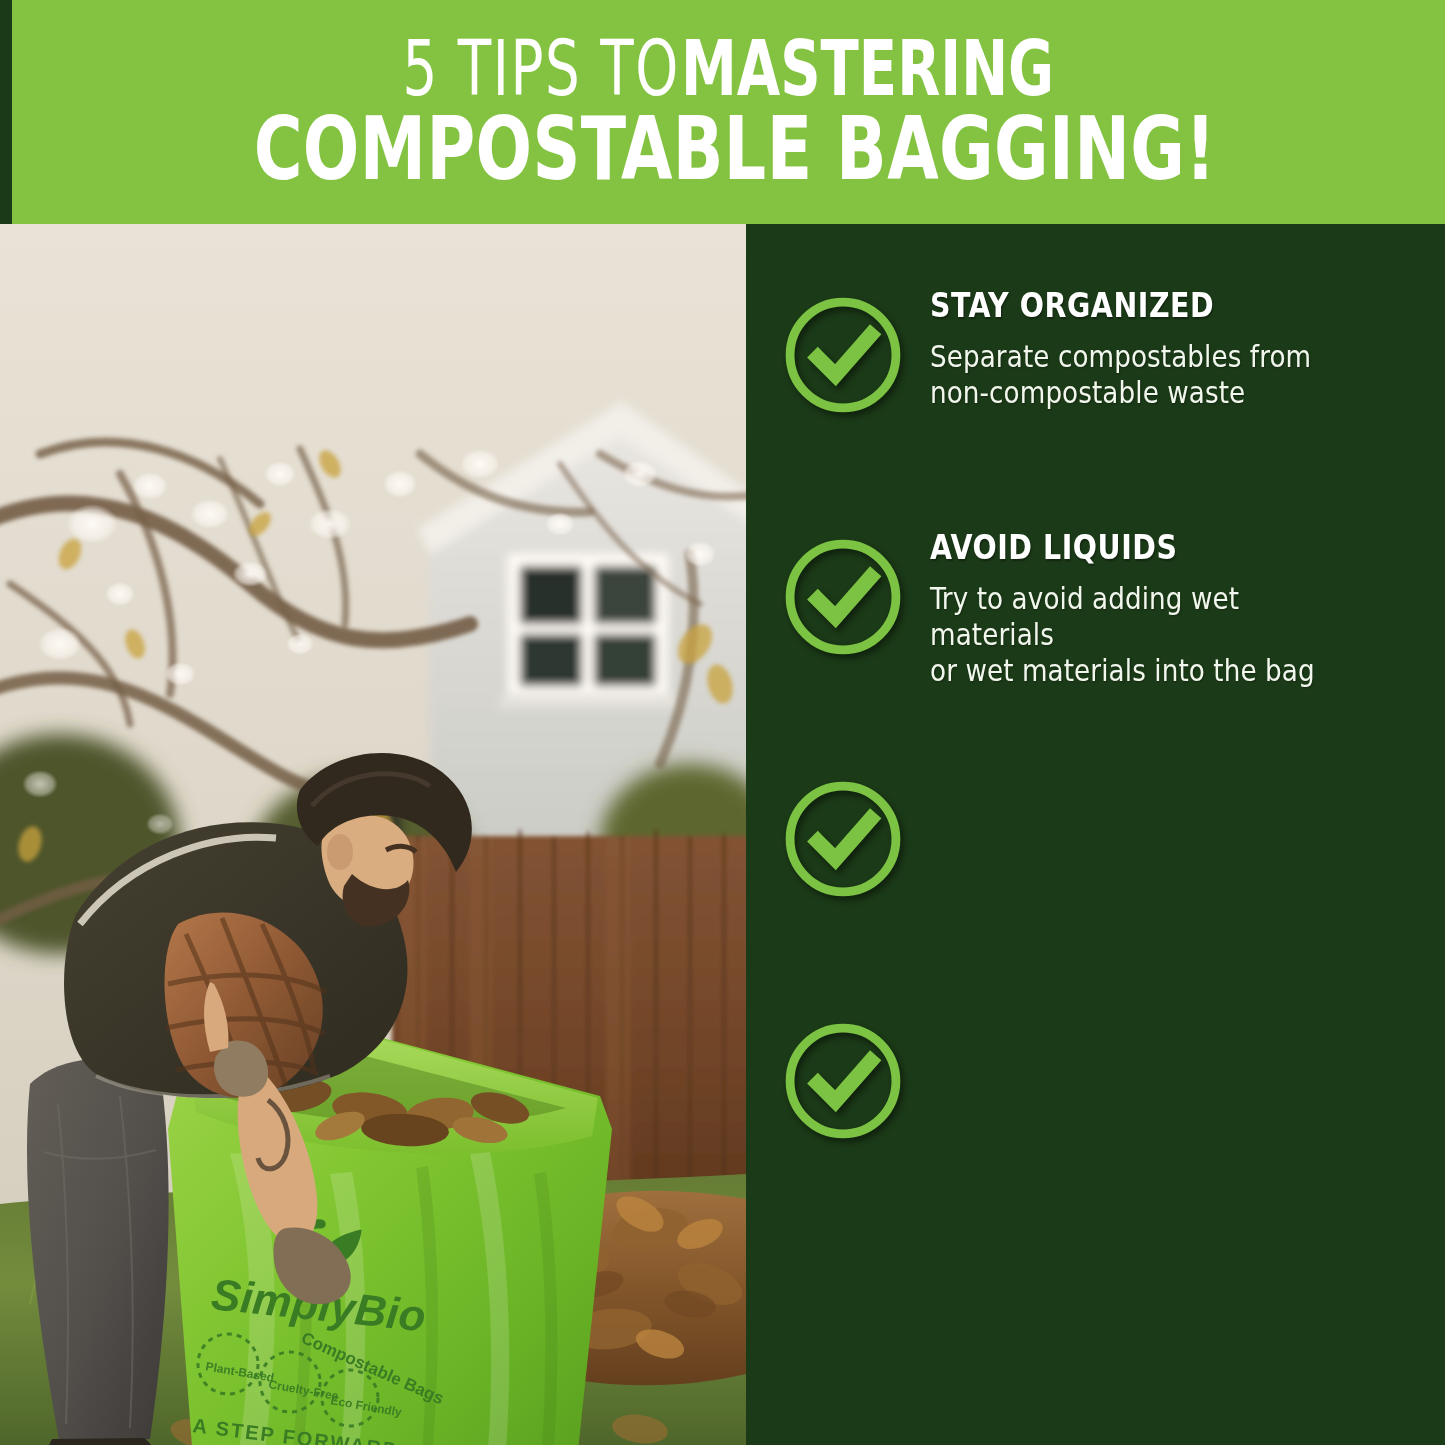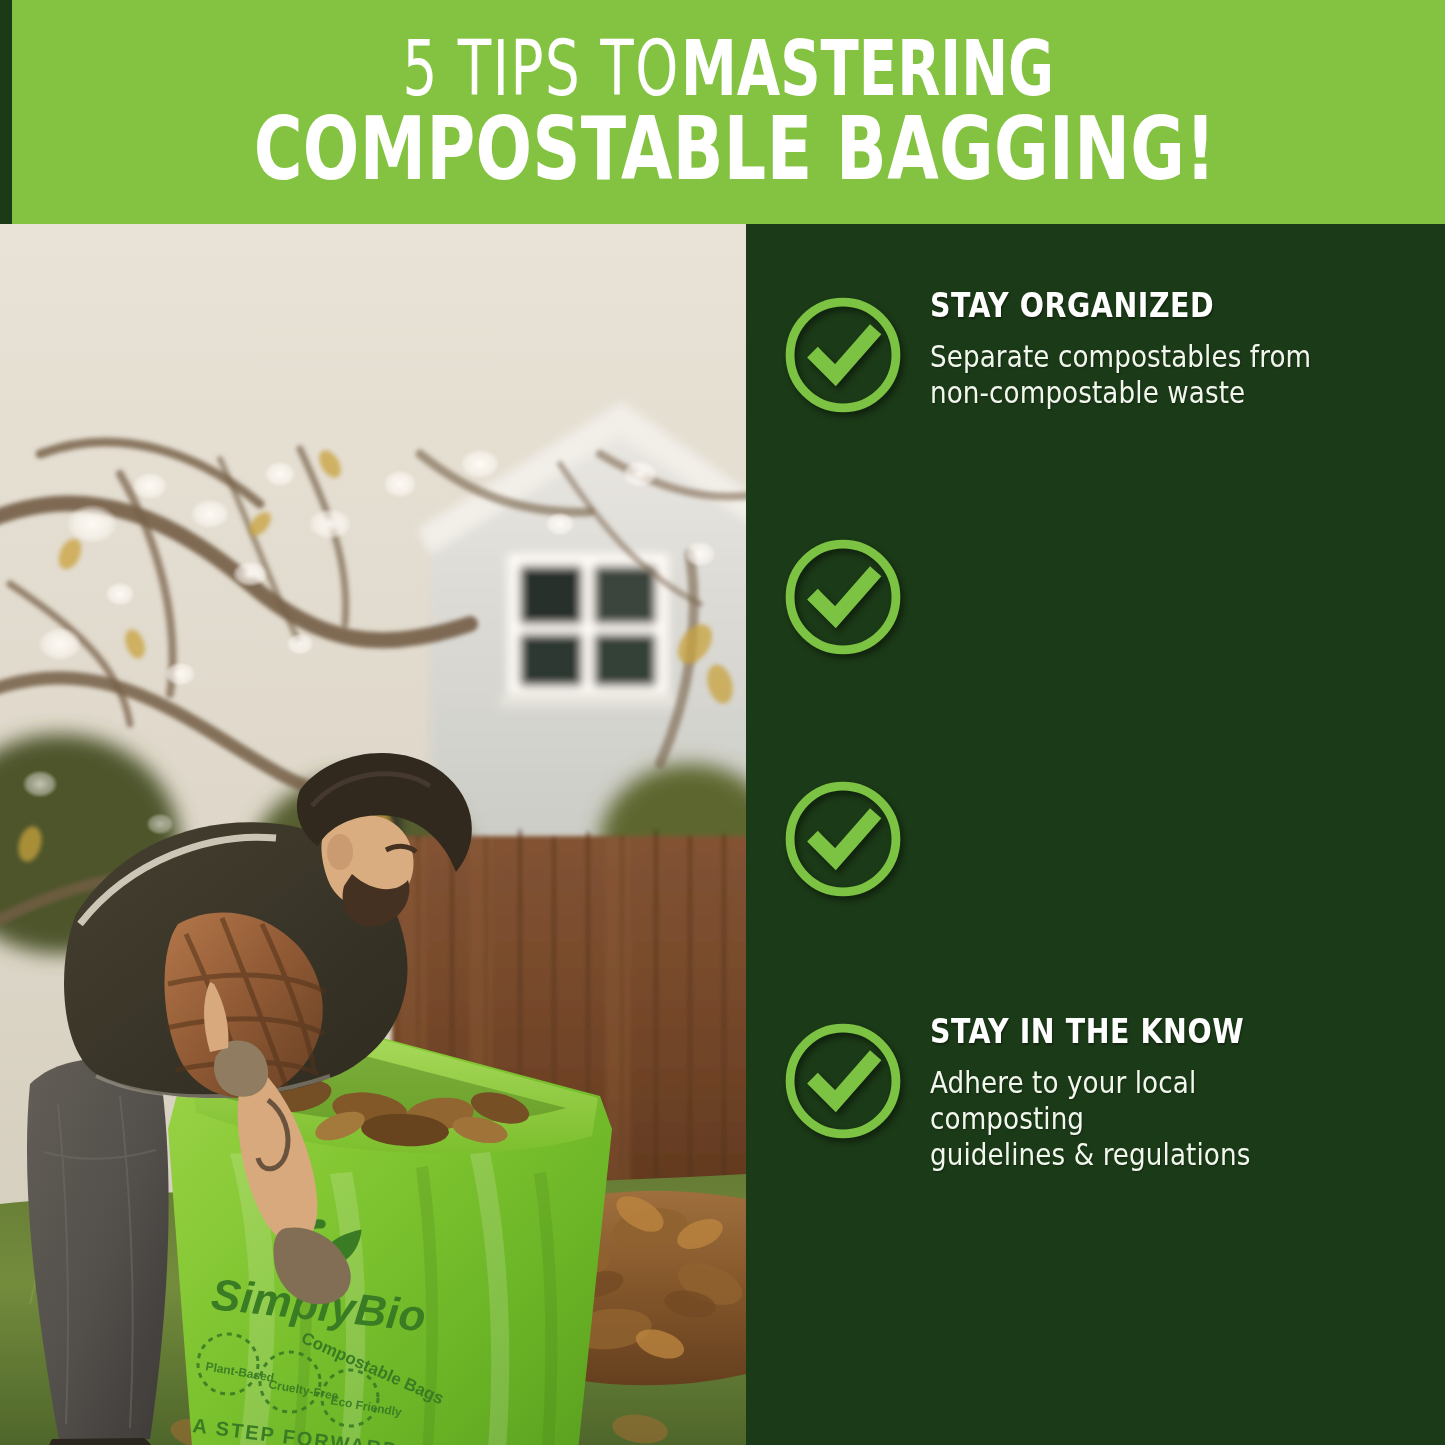--- a/index.html
+++ b/index.html
@@ -412,39 +412,39 @@
     </div>
 
 
     <div class="tip">
       <div class="check-wrap">
         <svg viewBox="0 0 100 100">
           <circle cx="50" cy="50" r="42" fill="none" stroke="#7cc243" stroke-width="7"></circle>
           <path d="M30 52 L44 66 L72 34" fill="none" stroke="#7cc243" stroke-width="12" stroke-linecap="square" stroke-linejoin="miter"></path>
         </svg>
       </div>
+      <div class="tip-text">
+        <div class="tip-title">AVOID LIQUIDS</div>
+        <div class="tip-body">Try to avoid adding wet materials
+or wet materials into the bag</div>
+      </div>
     </div>
 
     <div class="tip">
       <div class="check-wrap">
         <svg viewBox="0 0 100 100">
           <circle cx="50" cy="50" r="42" fill="none" stroke="#7cc243" stroke-width="7"></circle>
           <path d="M30 52 L44 66 L72 34" fill="none" stroke="#7cc243" stroke-width="12" stroke-linecap="square" stroke-linejoin="miter"></path>
         </svg>
       </div>
     </div>
 
     <div class="tip">
       <div class="check-wrap">
         <svg viewBox="0 0 100 100">
           <circle cx="50" cy="50" r="42" fill="none" stroke="#7cc243" stroke-width="7"></circle>
           <path d="M30 52 L44 66 L72 34" fill="none" stroke="#7cc243" stroke-width="12" stroke-linecap="square" stroke-linejoin="miter"></path>
         </svg>
       </div>
-      <div class="tip-text">
-        <div class="tip-title">STAY IN THE KNOW</div>
-        <div class="tip-body">Adhere to your local composting
-guidelines &amp; regulations</div>
-      </div>
     </div>
 
   </div>
 </div>
 
 </body></html>

